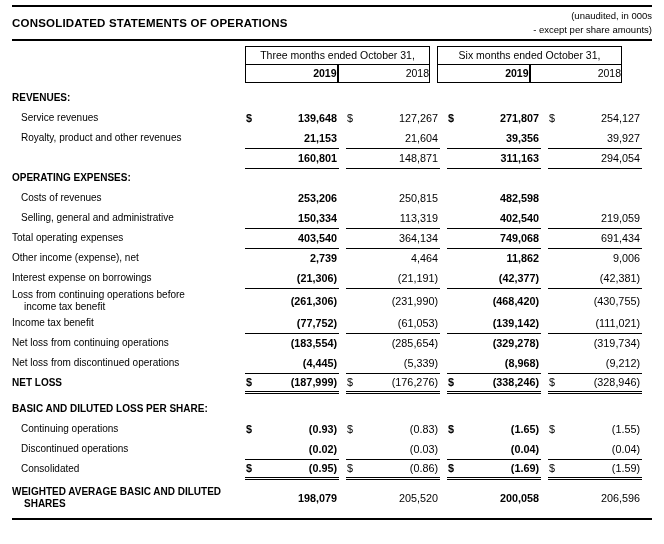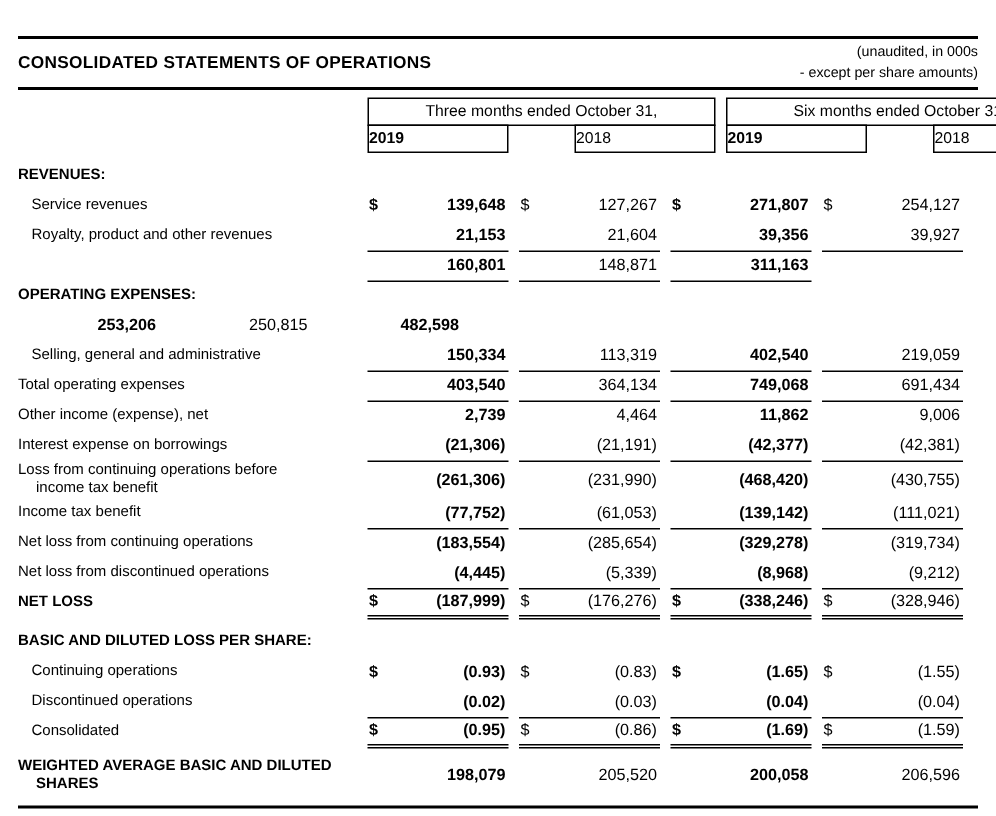--- a/index.html
+++ b/index.html
@@ -2,39 +2,39 @@
 <html><head>
 <meta charset="utf-8">
 <style>
   * { box-sizing: border-box; margin: 0; padding: 0; }
   html, body { background: #ffffff; }
   body {
     width: 664px; height: 544px; overflow: hidden;
     font-family: "Liberation Sans", sans-serif;
     color: #000000;
   }
-  .page { padding: 24px 12px 0 12px; }
+  .page { padding: 5px 12px 0 12px; }
   .topline { border-top: 2px solid #000; }
   .title-row { display: flex; justify-content: space-between; align-items: flex-start; padding-top: 1px; }
   .title { font-size: 11.5px; font-weight: 700; padding-top: 9px; letter-spacing: 0.2px; }
   .note { font-size: 9.5px; text-align: right; line-height: 1.45; padding-top: 1px; }
   .thickline { border-bottom: 2px solid #000; margin-top: 2px; }
 
   .col-area { display: flex; margin-top: 5px; }
   .spacer { width: 233px; flex: none; }
-  .group-col { width: 232px; flex: none; }
+  .group-col { width: 185px; flex: none; }
   .group-col + .group-col { margin-left: 7px; }
   .group-hdr {
     border: 1px solid #000; height: 19px; line-height: 17px;
     text-align: center; font-size: 10.5px; white-space: nowrap;
   }
   .years { display: flex; justify-content: space-between; }
   .year-box {
     border: 1px solid #000; margin-top: -1px; width: 94px; height: 19px;
-    line-height: 17px; text-align: left; font-size: 10.5px;
+    line-height: 17px; text-align: right; font-size: 10.5px;
   }
   .y2019 { font-weight: 700; }
 
   .body { margin-top: 6px; }
   .row { display: flex; align-items: center; min-height: 20px; }
   .row.gap { margin-top: 6px; align-items: center; }
   .lbl { width: 233px; flex: none; font-size: 10px; line-height: 1.25; padding-right: 4px; }
   .lbl.indent { padding-left: 9px; }
   .lbl.bold { font-weight: 700; }
   .l2 { display: block; padding-left: 12px; }
@@ -132,25 +132,30 @@
           <span>160,801</span>
         </div>
         <div class="cell ul">
           <span></span>
           <span>148,871</span>
         </div>
         <div class="cell c2019 ul">
           <span></span>
           <span>311,163</span>
         </div>
+        <div class="cell ul">
+          <span></span>
+          <span>294,054</span>
+        </div>
       </div>
       <div class="row">
         <div class="lbl bold"><span>OPERATING EXPENSES:</span></div>
       </div>
       <div class="row">
+        <div class="lbl indent"><span>Costs of revenues</span></div>
         <div class="cell c2019">
           <span></span>
           <span>253,206</span>
         </div>
         <div class="cell">
           <span></span>
           <span>250,815</span>
         </div>
         <div class="cell c2019">
           <span></span>

